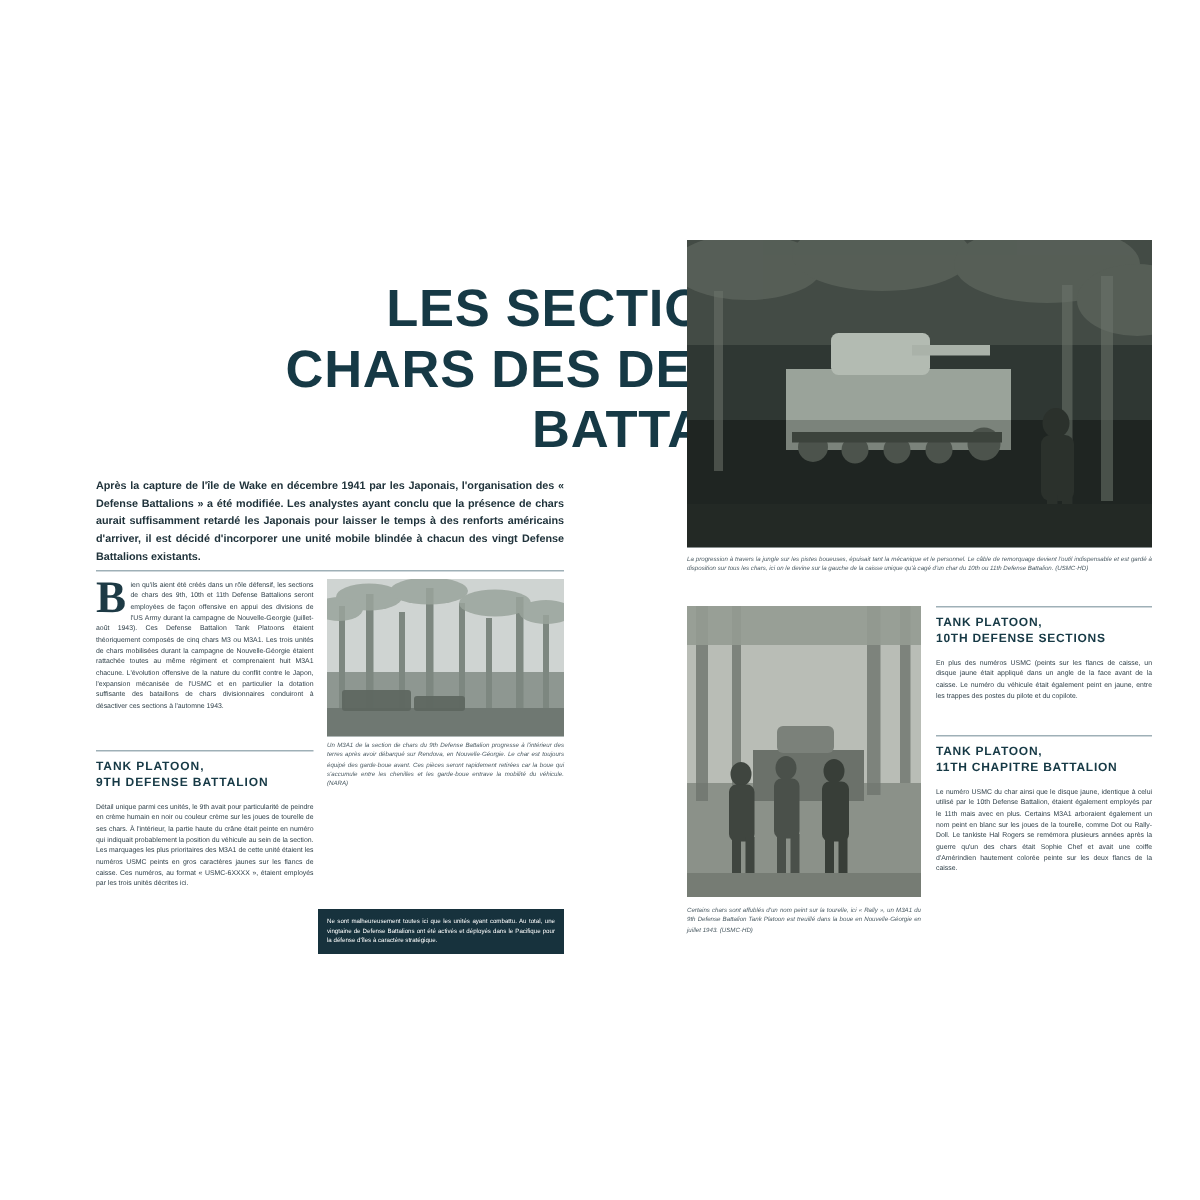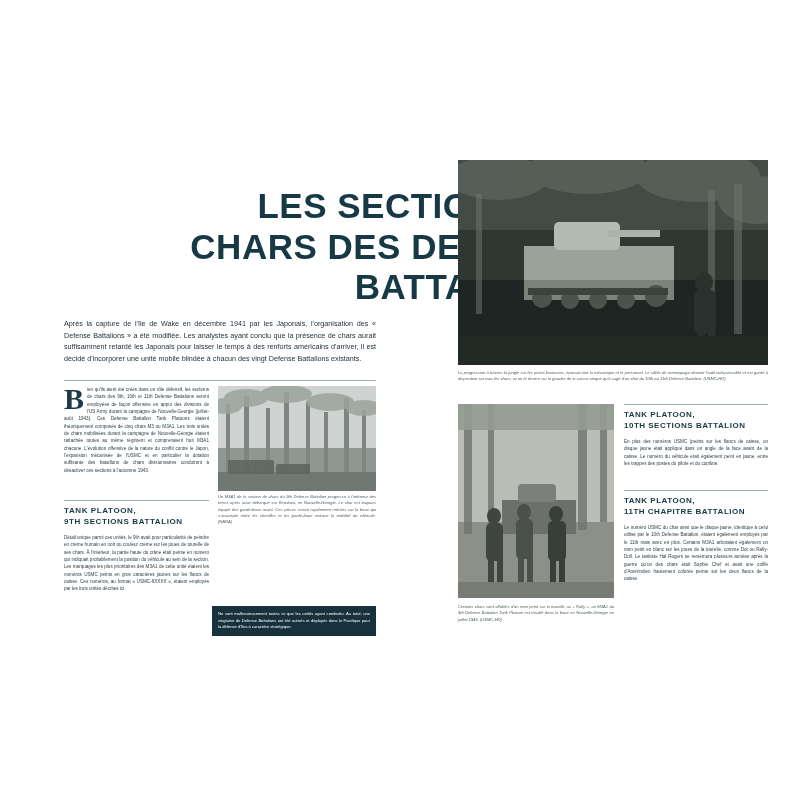--- a/index.html
+++ b/index.html
@@ -12,21 +12,21 @@
     position:absolute;left:248px;top:32px;width:300px;
     text-align:right;color:#1d3a45;font-size:11px;letter-spacing:2.2px;font-weight:700;
   }
   .chapter-title{
     position:absolute;left:110px;top:48px;width:438px;
     text-align:right;color:#163945;font-weight:700;font-size:35px;line-height:1.16;
     letter-spacing:0.5px;font-family:"Liberation Sans",sans-serif;
   }
   .intro{
     position:absolute;left:32px;top:180px;width:312px;
-    color:#20333b;font-size:7.2px;line-height:1.62;text-align:justify;
+    color:#20333b;font-size:7.2px;line-height:1.62;text-align:justify;font-weight:bold;
   }
 
   .rule{position:absolute;background:#9fb0b7;height:1px;}
 
   .dropcap-block{position:absolute;left:32px;top:248px;width:145px;}
   .body-text{color:#30414a;font-size:4.6px;line-height:1.6;text-align:justify;}
   .dropcap{
     float:left;font-size:30px;line-height:25px;color:#1d3a45;font-weight:700;
     margin:0 3px 0 0;font-family:"Liberation Serif",serif;
   }
@@ -94,21 +94,21 @@
           <rect x="10" y="74" width="46" height="14" rx="2"></rect>
           <rect x="58" y="78" width="34" height="10" rx="2"></rect>
         </g>
       </svg>
     </div>
 
     <div class="rule" style="left:32px;top:362px;width:145px;"></div>
 
     <div style="position:absolute;left:32px;top:368px;width:145px;" class="cap-h">
       <div>TANK PLATOON,</div>
-      <div>9TH SECTIONS BATTALION</div>
+      <div>9TH DEFENSE BATTALION</div>
     </div>
 
     <div class="body-text" style="position:absolute;left:32px;top:396px;width:145px;">Détail unique parmi ces unités, le 9th avait pour particularité de peindre en crème humain en noir ou couleur crème sur les joues de tourelle de ses chars. À l'intérieur, la partie haute du crâne était peinte en numéro qui indiquait probablement la position du véhicule au sein de la section. Les marquages les plus prioritaires des M3A1 de cette unité étaient les numéros USMC peints en gros caractères jaunes sur les flancs de caisse. Ces numéros, au format « USMC-6XXXX », étaient employés par les trois unités décrites ici.</div>
 
     <div class="caption" style="position:absolute;left:186px;top:356px;width:158px;">Un M3A1 de la section de chars du 9th Defense Battalion progresse à l'intérieur des terres après avoir débarqué sur Rendova, en Nouvelle-Géorgie. Le char est toujours équipé des garde-boue avant. Ces pièces seront rapidement retirées car la boue qui s'accumule entre les chenilles et les garde-boue entrave la mobilité du véhicule. (NARA)</div>
 
     <div class="note">Ne sont malheureusement toutes ici que les unités ayant combattu. Au total, une vingtaine de Defense Battalions ont été activés et déployés dans le Pacifique pour la défense d'îles à caractère stratégique.</div>
 
     <div class="photo" style="left:426px;top:22px;width:310px;height:205px;">
       <svg class="sky" viewBox="0 0 310 205" preserveAspectRatio="none">
@@ -151,21 +151,21 @@
         <rect y="176" width="310" height="29" fill="#232925"></rect>
       </svg>
     </div>
 
     <div class="caption" style="position:absolute;left:426px;top:232px;width:310px;">La progression à travers la jungle sur les pistes boueuses, épuisait tant la mécanique et le personnel. Le câble de remorquage devient l'outil indispensable et est gardé à disposition sur tous les chars, ici on le devine sur la gauche de la caisse unique qu'à cagé d'un char du 10th ou 11th Defense Battalion. (USMC-HD)</div>
 
     <div class="rule" style="left:592px;top:266px;width:144px;"></div>
 
     <div class="kicker" style="position:absolute;left:592px;top:272px;width:144px;">
       <div>TANK PLATOON,</div>
-      <div>10TH SECTIONS BATTALION</div>
+      <div>10TH DEFENSE SECTIONS</div>
     </div>
 
     <div class="body-text" style="position:absolute;left:592px;top:300px;width:144px;">En plus des numéros USMC (peints sur les flancs de caisse, un disque jaune était appliqué dans un angle de la face avant de la caisse. Le numéro du véhicule était également peint en jaune, entre les trappes des postes du pilote et du copilote.</div>
 
     <div class="rule" style="left:592px;top:352px;width:144px;"></div>
 
     <div class="kicker" style="position:absolute;left:592px;top:358px;width:144px;">
       <div>TANK PLATOON,</div>
       <div>11TH CHAPITRE BATTALION</div>
     </div>

